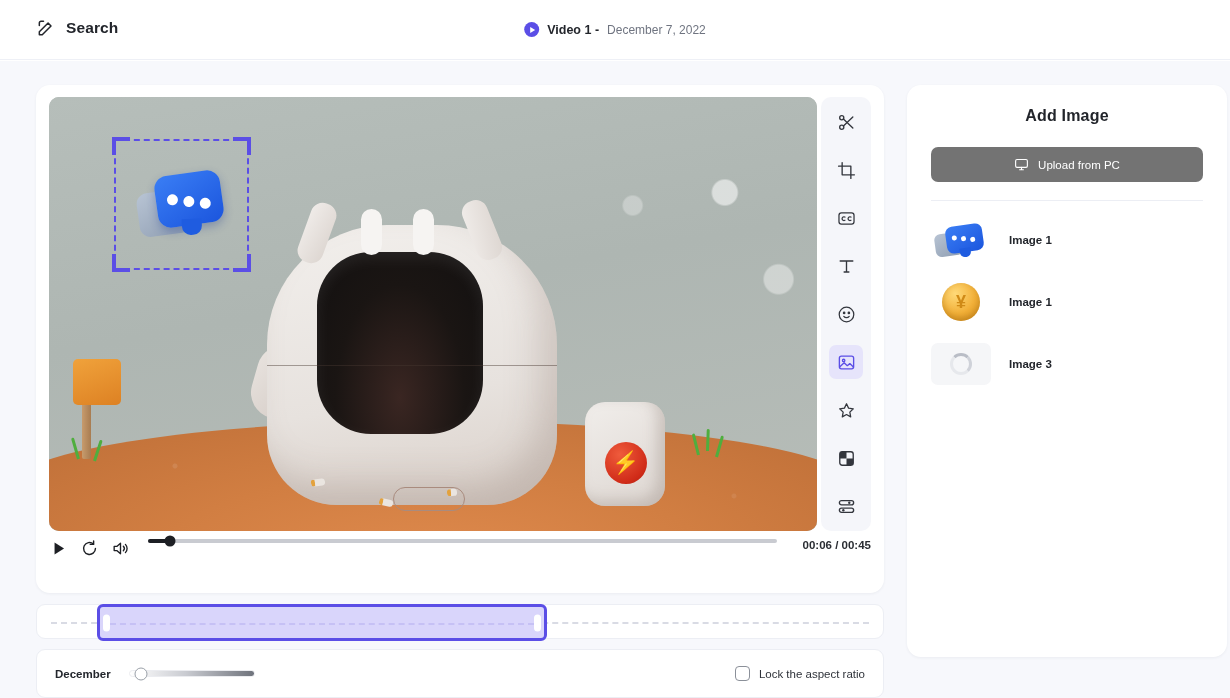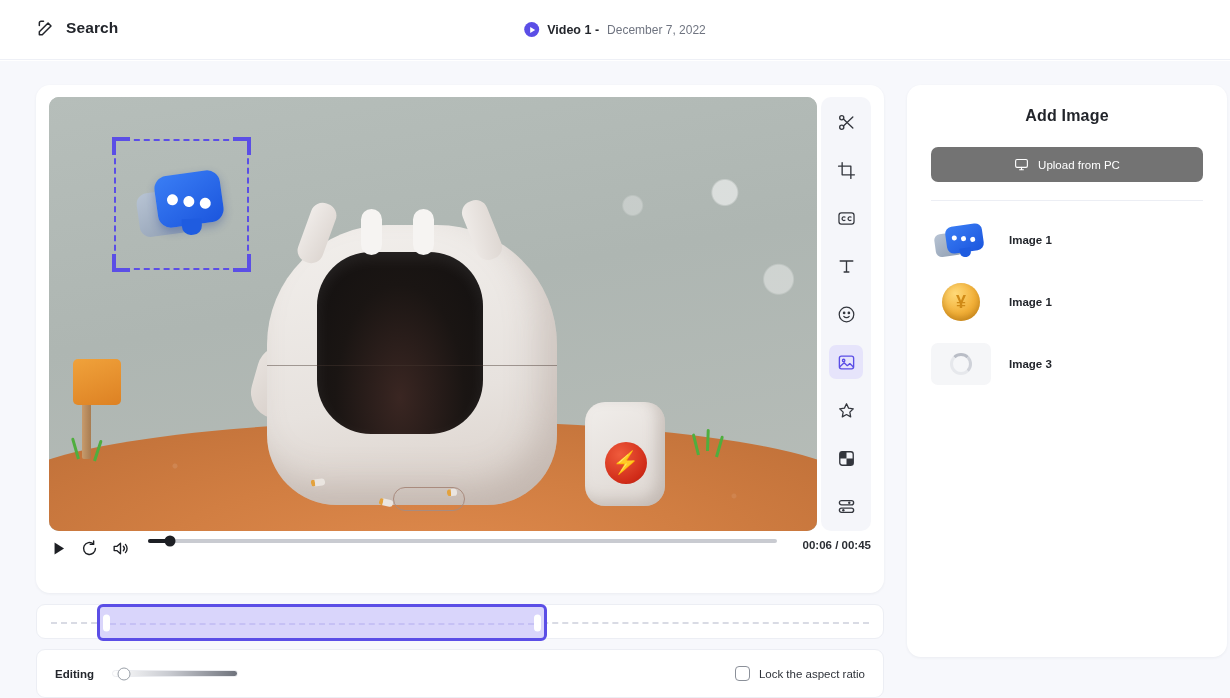--- a/index.html
+++ b/index.html
@@ -524,21 +524,21 @@
     <div class="tl-track"></div>
     <div class="tl-range">
       <div class="tl-range-dash"></div>
       <span class="tl-handle l"></span>
       <span class="tl-handle r"></span>
     </div>
   </div>
 
   <div class="bottom-card">
     <div class="opacity-group">
-      <span class="opacity-label">Editing</span>
+      <span class="opacity-label">December</span>
       <div class="opacity-slider">
         <span class="opacity-thumb"></span>
       </div>
     </div>
     <div class="lock-group">
       <span class="checkbox"></span>
       <span class="lock-label">Lock the aspect ratio</span>
     </div>
   </div>
 

